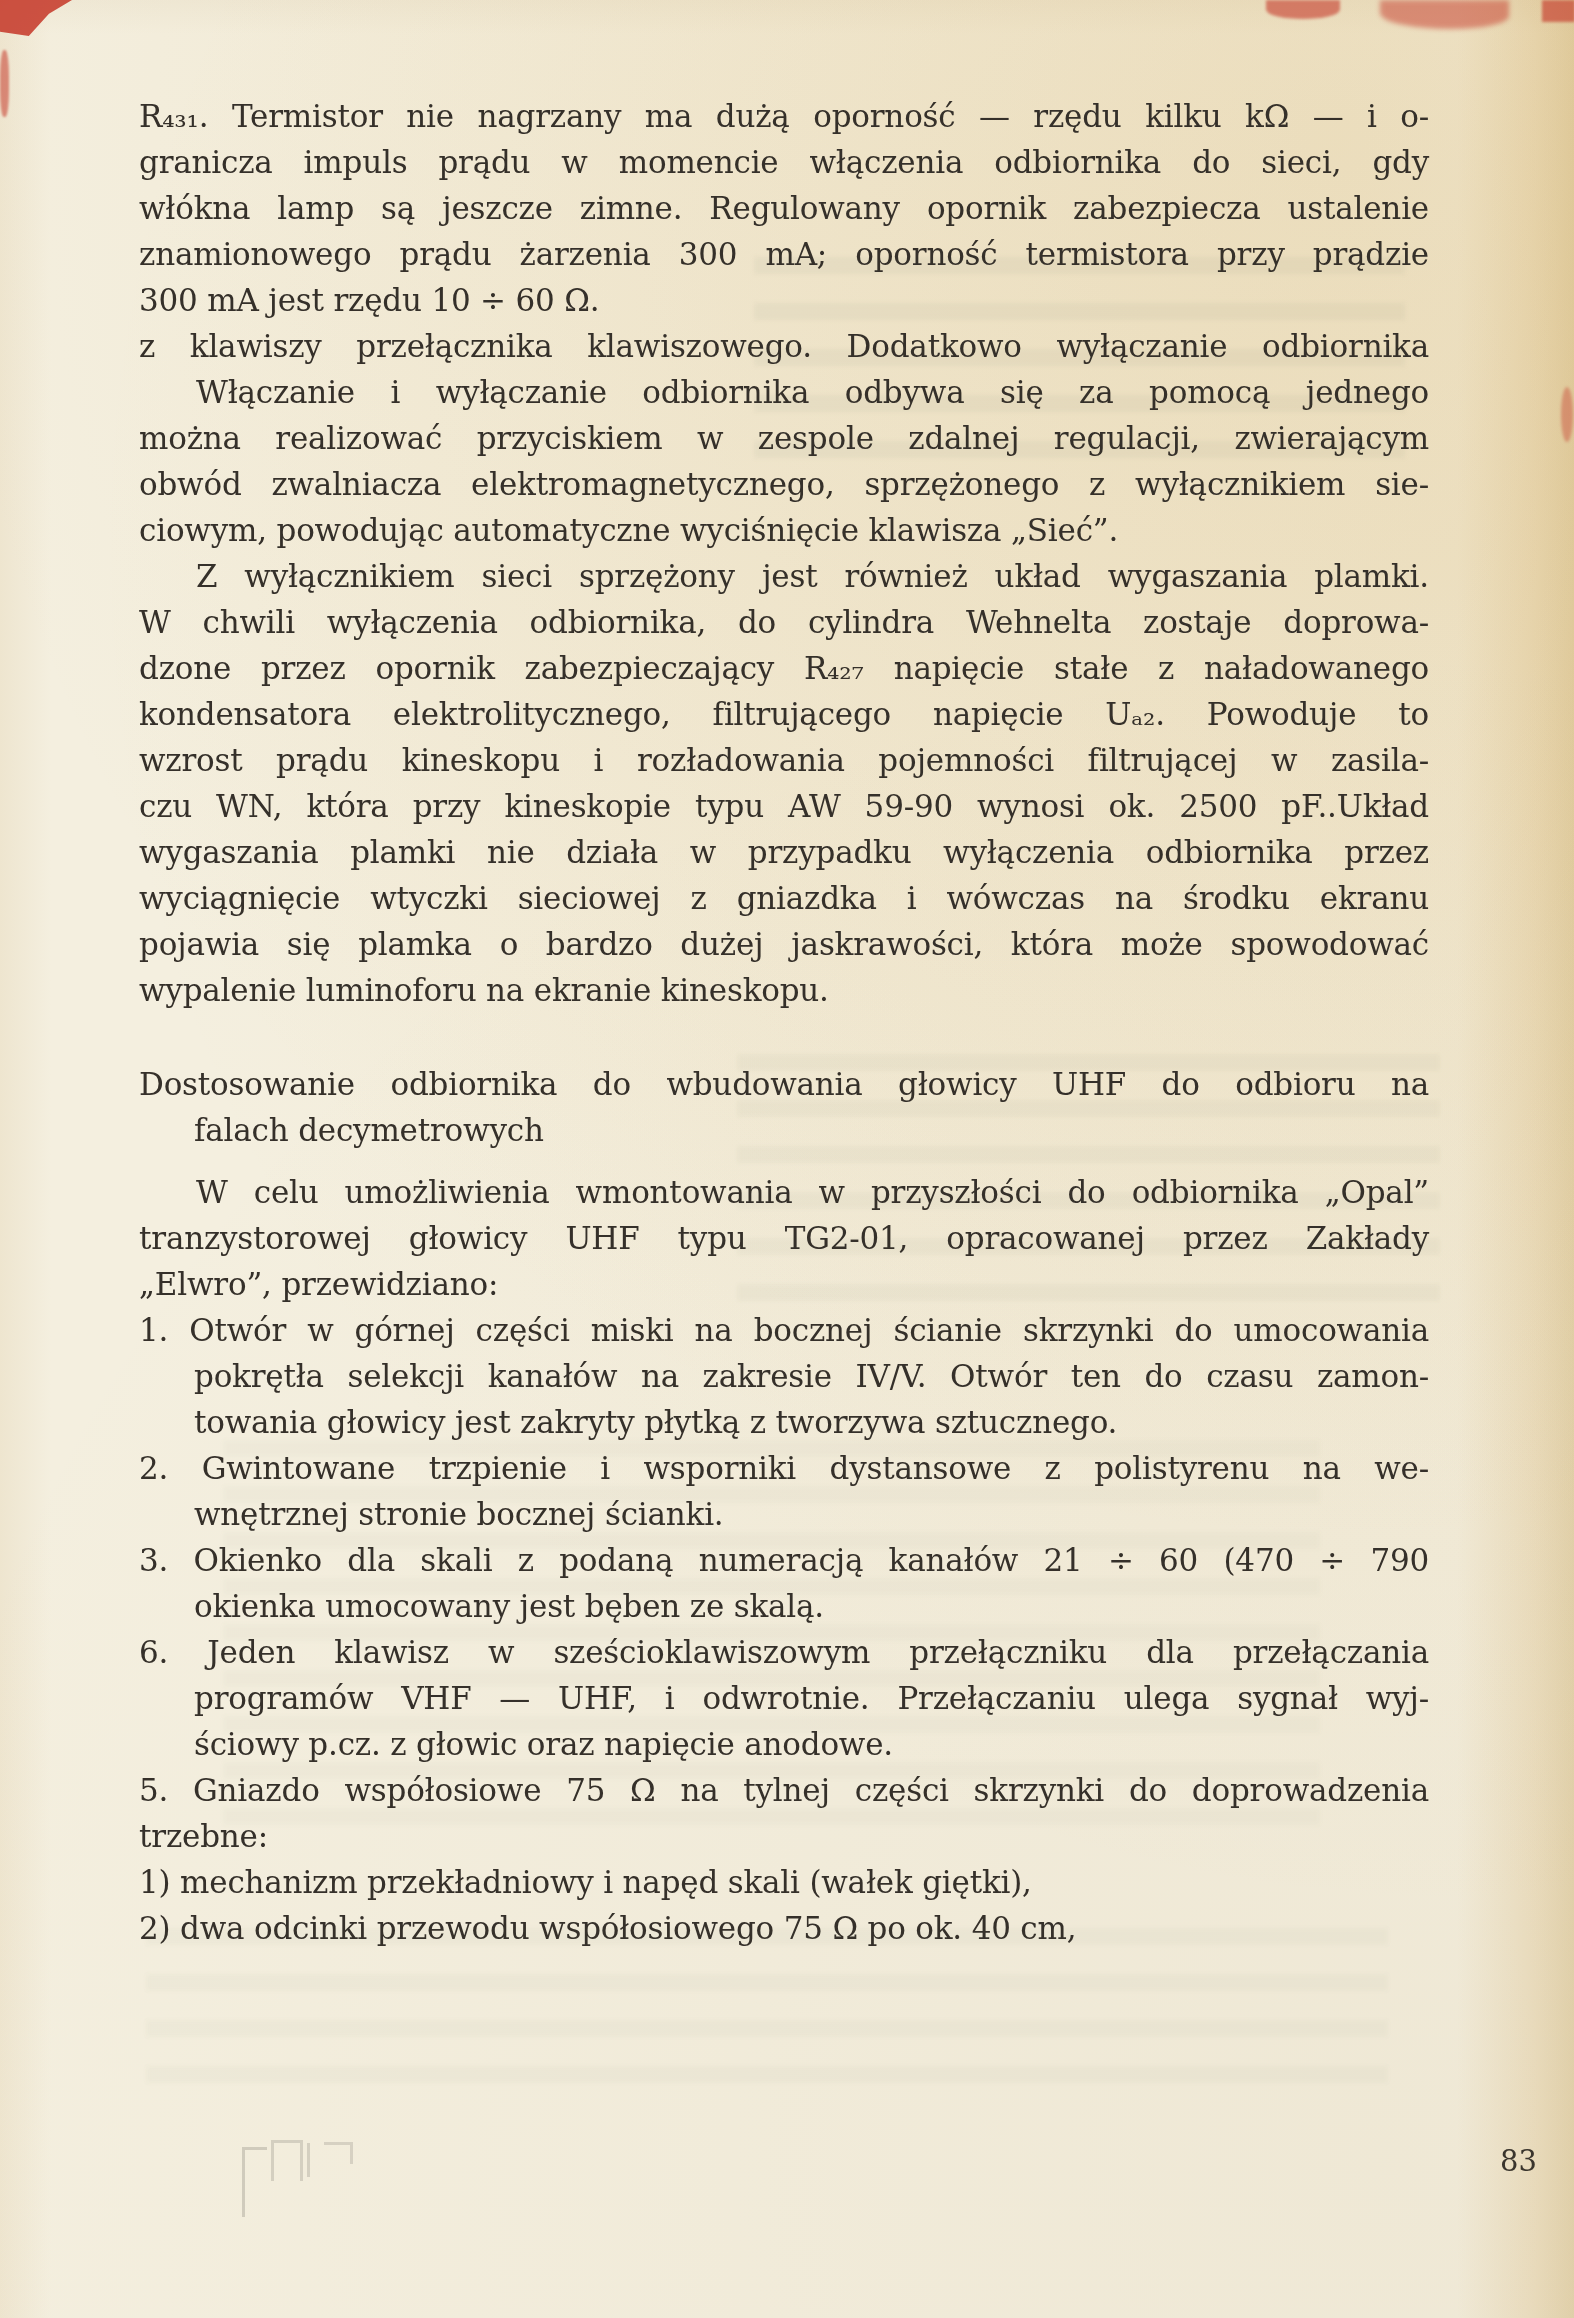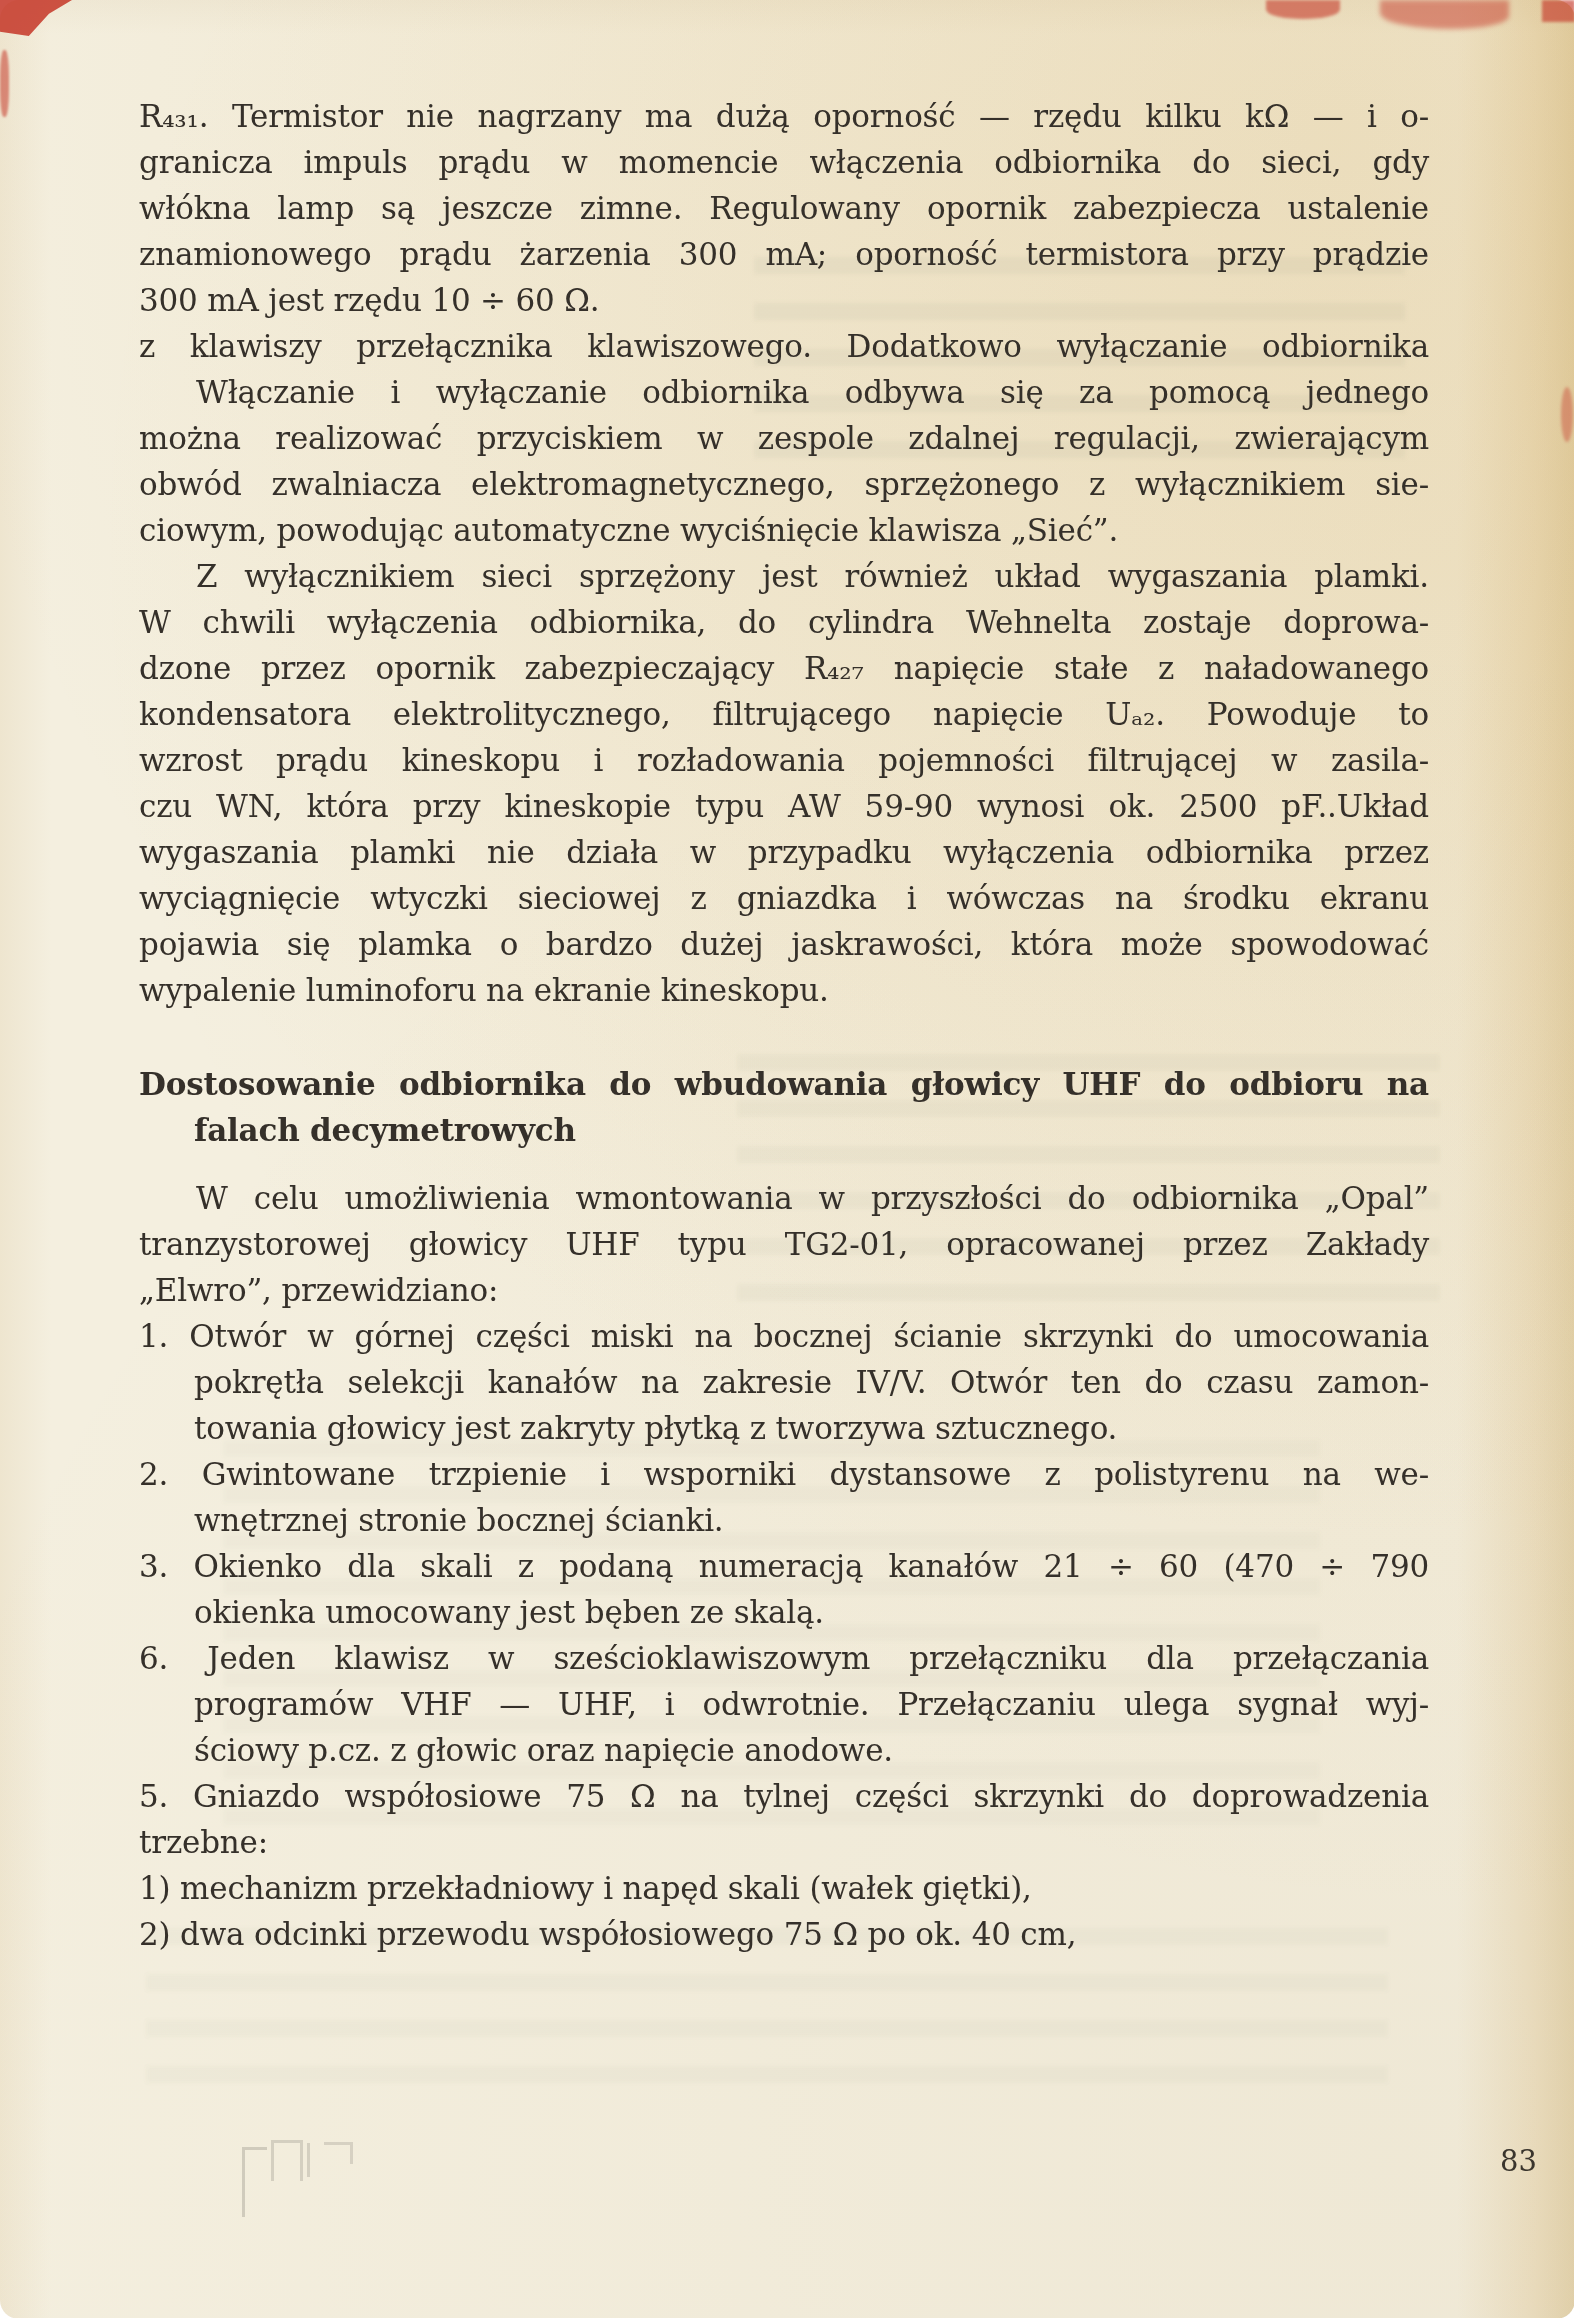--- a/index.html
+++ b/index.html
@@ -12,21 +12,20 @@
     position: relative;
     width: 1575px; height: 2319px;
     color: #35302a;
     background:
       radial-gradient(circle at 1337px 146px, rgba(204,158,66,0.16), transparent 55%),
       radial-gradient(circle at 1457px 548px, rgba(204,158,66,0.10), transparent 60%),
       radial-gradient(circle at 1388px 2159px, rgba(170,140,80,0.07), transparent 60%),
       linear-gradient(180deg, rgba(150,110,50,0.05), transparent 34px),
       linear-gradient(90deg, #eee5cf 0px, #f4efdf 51px, #f4efdf 1457px, #ecdfc2 1534px, #e3d3ae 1575px);
     background-color: #f3eedd;
-    border-radius: 19px;
   }
   
   .ghost {
     position: absolute;
     background: repeating-linear-gradient(180deg,
       rgba(105,125,95,0.060) 0 17px, rgba(105,125,95,0) 17px 46px);
     filter: blur(2.6px);
     pointer-events: none;
   }
   .ghost.g1 { left: 754px;  top: 257px;  width: 651px;  height: 223px; }
@@ -49,21 +48,21 @@
     left: 139px; top: 93px;
     width: 1290px;
     font-size: 31px;
     line-height: 46px;
     letter-spacing: -0.2px;
   }
   .line { text-align: justify; text-align-last: justify; }
   .line.last   { text-align-last: left; }
   .line.indent { text-indent: 57px; }
   .line.cont   { padding-left: 55px; }
-  .heading { font-weight: bold; margin: 48px 0 22px 0; }
+  .heading { font-weight: normal; margin: 48px 0 16px 0; }
 
   .page-number {
     position: absolute;
     left: 1500px; top: 2144px;
     font-size: 29px;
     color: #3a352d;
   }
 
   
   .stamp { position: absolute; left: 242px; top: 2140px; width: 146px; height: 82px;

